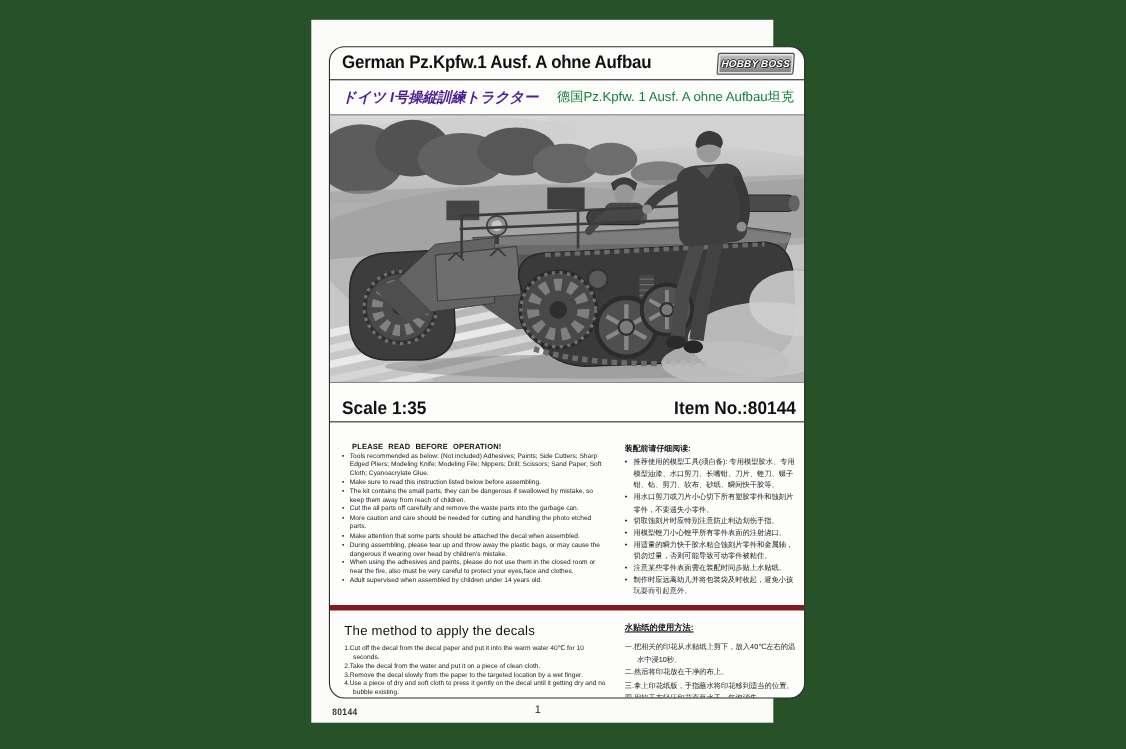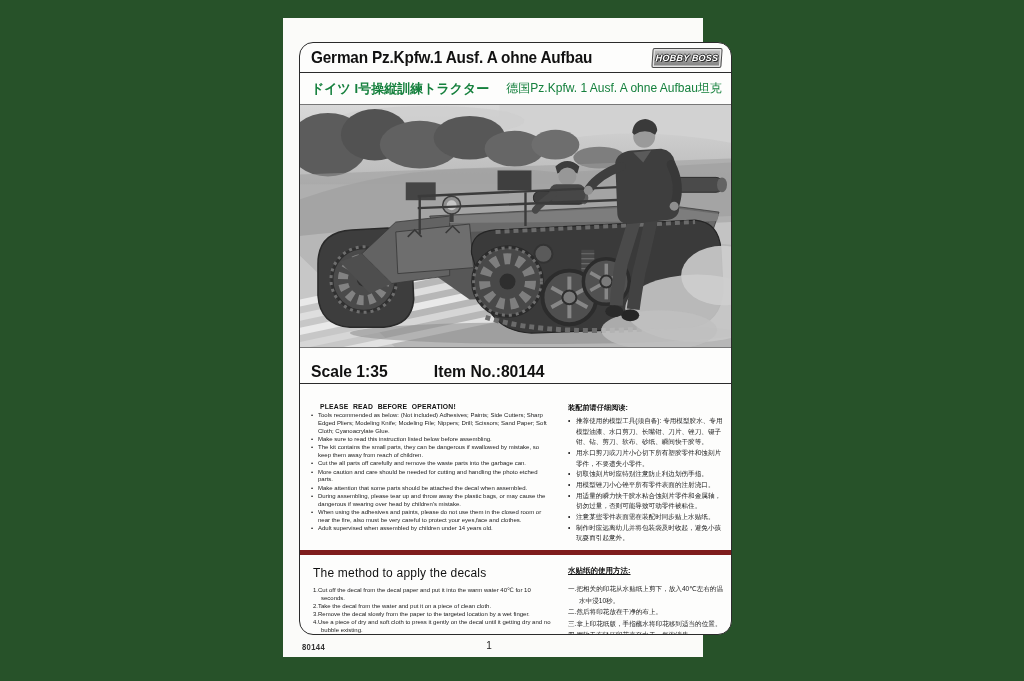--- a/index.html
+++ b/index.html
@@ -20,31 +20,31 @@
            transform:scaleX(0.93); transform-origin:left center; white-space:nowrap; }
   .logo { width:70px; height:20px; flex:0 0 70px; background:linear-gradient(180deg,#c2c2c2,#7e7e7e);
           border:1px solid #4a4a4a; border-radius:2px; display:flex; align-items:center; justify-content:center;
           transform:skewX(-4deg); box-shadow:inset 0 0 0 1.5px #e3e3e3; }
   .logo span { font-size:9px; font-weight:bold; font-style:italic; color:#fff; letter-spacing:0.2px;
                text-shadow:-1px 0 0 #333, 1px 1px 0 #333, 0 -1px 0 #333, 1px 0 0 #333; white-space:nowrap; }
 
   
   .subtitle-row { height:31px; flex:0 0 31px; display:flex; align-items:center;
                   padding:0 8px 0 11px; gap:17px; }
-  .sub-jp { font-size:13px; font-weight:bold; color:#15803d; white-space:nowrap; }
+  .sub-jp { font-size:13px; font-weight:bold; color:#4c1d95; white-space:nowrap;font-style:italic; }
   .sub-cn { font-size:12px; color:#15803d; white-space:nowrap; }
 
   
   .photo { height:244px; flex:0 0 244px; width:100%; border-top:1px solid #777; border-bottom:1px solid #777;
            background:#c3c3c3; position:relative; }
   .photo svg { display:block; width:100%; height:100%; }
 
   
   .info-row { height:36px; flex:0 0 36px; border-bottom:1px solid #2b2b2b;
-              display:flex; align-items:center; padding:12px 8px 0 11px;gap:36px; }
+              display:flex; align-items:center; justify-content:space-between; padding:12px 8px 0 11px; }
   .info-row span { font-size:16.5px; font-weight:bold; color:#111; transform:scaleX(0.95); white-space:nowrap; }
   .info-row .scale { transform-origin:left center; }
   .info-row .item  { transform-origin:right center; }
 
   
   .instructions-row { height:160px; flex:0 0 160px; border-bottom:5px solid #7f1d1d;
                       display:flex; padding:8px 6px 0 11px;margin-top:11px; }
   .col-en { width:242px; flex:0 0 242px; }
   .col-cn { flex:1 1 auto; margin-left:15px; }
   .en-heading { font-size:6.8px; font-weight:bold; color:#111; letter-spacing:0.2px; word-spacing:2.5px;

